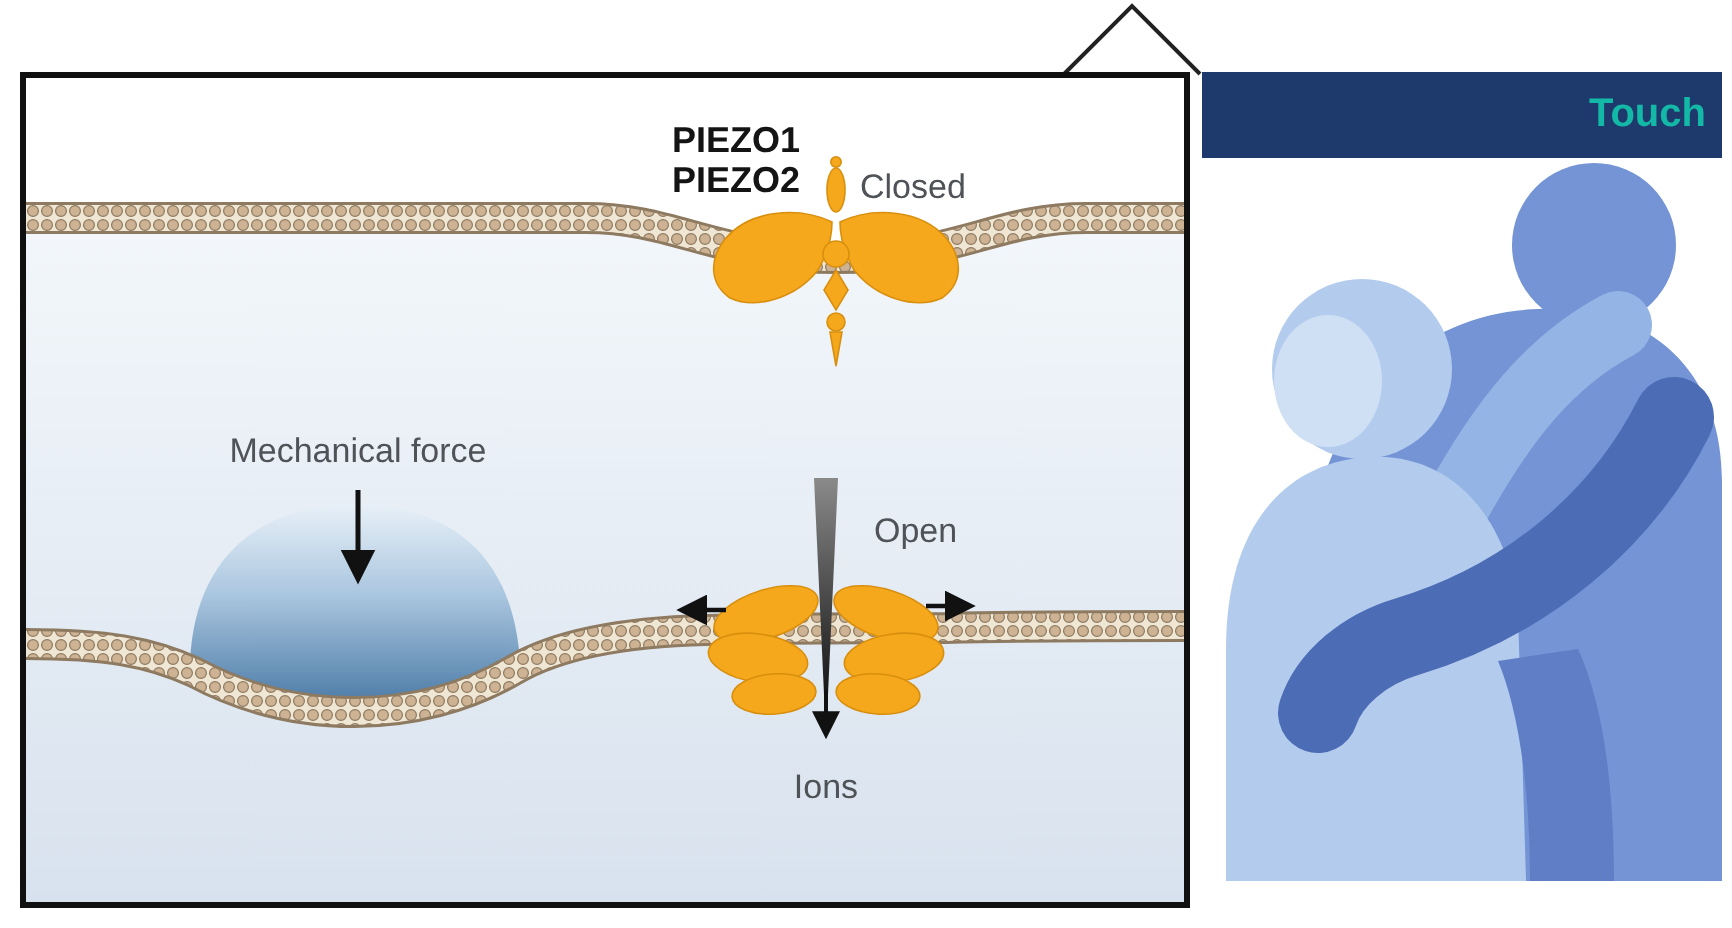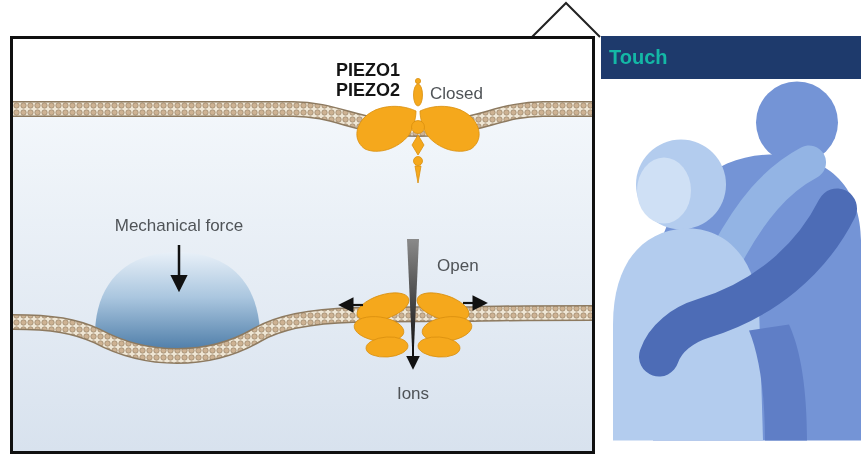--- a/index.html
+++ b/index.html
@@ -1,18 +1,19 @@
 <!DOCTYPE html>
 <html><head>
 <meta charset="utf-8">
 <style>
   html,body{margin:0;padding:0;background:#ffffff;}
   .stage{
     position:relative;width:866px;height:464px;background:#ffffff;overflow:hidden;
     font-family:"Liberation Sans", sans-serif;
+    text-align:right;
   }
   .callout{position:absolute;left:0;top:0;z-index:1;}
   .main-panel{
     position:absolute;left:10px;top:36px;width:579px;height:412px;
     border:3px solid #101010;background:#ffffff;z-index:2;
   }
   .main-panel svg{display:block;}
   svg text{font-family:"Liberation Sans", sans-serif;}
   .lbl-gray{font-size:17px;fill:#4f5357;}
   .lbl-bold{font-size:18px;font-weight:bold;fill:#141414;}

